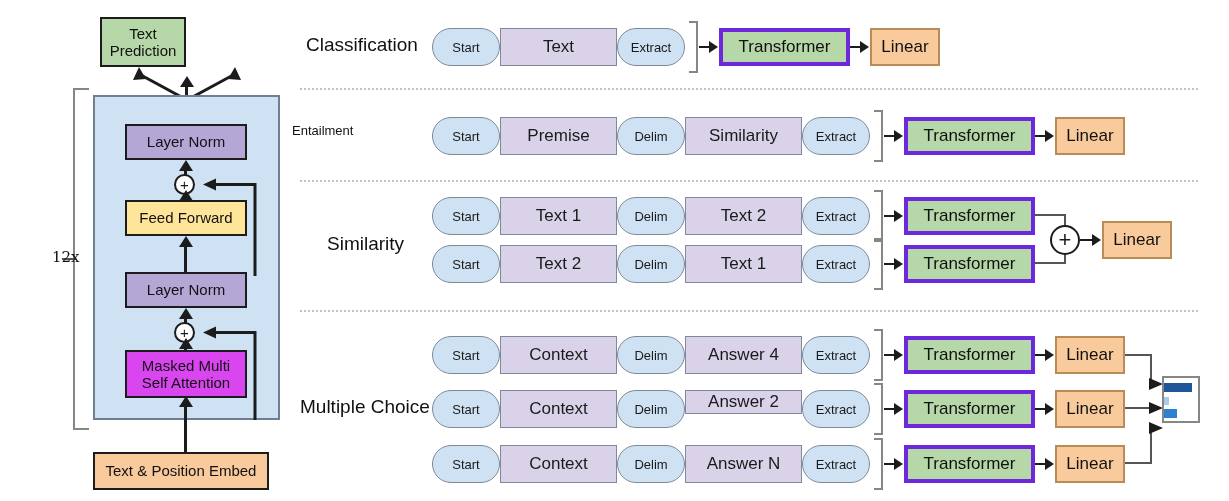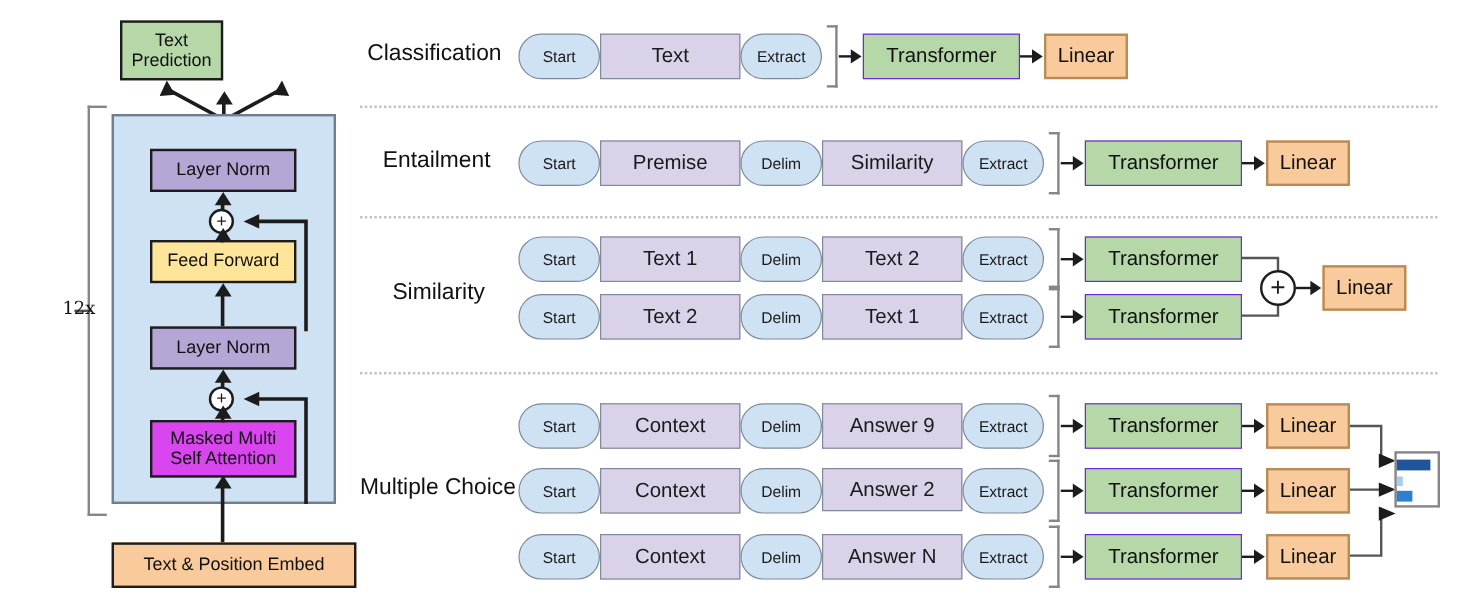--- a/index.html
+++ b/index.html
@@ -49,21 +49,21 @@
   .c-green-d { background: #93c47d; }
   .c-purple-m { background: #b4a7d6; }
   .c-yellow { background: #ffe599; }
   .c-pink { background: #d946ef; }
   .c-orange { background: #f9cb9c; }
   .c-blue-bg { background: #cfe2f3; }
   .c-tok-blue { background: #cfe2f3; border-radius: 19px; }
   .c-tok-purple { background: #d9d2e9; }
   .c-green-tf { background: #b6d7a8; }
 
-  .greenbordered { border: 1px solid #6d28d9; }
+  .greenbordered { border: 4px solid #6d28d9; }
   .orangebordered { border: 2px solid #b98b56; }
 
   
   .vline { position: absolute; background: #1c1c1c; width: 3px; }
   .thin-h { position: absolute; background: #555; height: 2px; }
 
   .arrow-up {
     position: absolute;
     width: 0; height: 0;
     border-left: 7px solid transparent;
@@ -195,21 +195,21 @@
 
   <div class="box c-pink" style="left:125px; top:350px; width:122px; height:48px; font-size:15px;">Masked Multi
 Self Attention</div>
 
   <div class="vline" style="left:184px; top:344px; width:3px; height:8px;"></div>
   <div class="arrow-up" style="left:179px; top:338px;"></div>
 
   <div class="vline" style="left:184px; top:404px; width:3px; height:48px;"></div>
   <div class="arrow-up" style="left:179px; top:396px;"></div>
 
-  <div class="box c-orange" style="left:93px; top:452px; width:204px; height:38px; font-size:15px;">Text &amp; Position Embed</div>
+  <div class="box c-orange" style="left:93px; top:452px; width:176px; height:38px; font-size:15px;">Text &amp; Position Embed</div>
 
   <div class="divider" style="left:300px; top:88px; width:898px;"></div>
   <div class="divider" style="left:300px; top:180px; width:898px;"></div>
   <div class="divider" style="left:300px; top:310px; width:898px;"></div>
 
   <div class="rowlabel" style="left:306px; top:34px; font-size:19px;">Classification</div>
 
   <div class="tokbox c-tok-blue" style="left:432px; top:28px; width:68px; height:38px; font-size:13px;">Start</div>
   <div class="tokbox c-tok-purple" style="left:500px; top:28px; width:117px; height:38px; font-size:17px;">Text</div>
   <div class="tokbox c-tok-blue" style="left:617px; top:28px; width:68px; height:38px; font-size:13px;">Extract</div>
@@ -219,21 +219,21 @@
   <div class="thin-h" style="left:699px; top:46px; width:12px; background:#1c1c1c; height:2px;"></div>
   <div class="arrow-right" style="left:709px; top:41px;"></div>
 
   <div class="box c-green-tf greenbordered" style="left:719px; top:28px; width:131px; height:38px; font-size:17px;">Transformer</div>
 
   <div class="thin-h" style="left:850px; top:46px; width:12px; background:#1c1c1c; height:2px;"></div>
   <div class="arrow-right" style="left:860px; top:41px;"></div>
 
   <div class="box c-orange orangebordered" style="left:870px; top:28px; width:70px; height:38px; font-size:17px;">Linear</div>
 
-  <div class="rowlabel" style="left:319px; top:123px; font-size:19px;">Entailment</div>
+  <div class="rowlabel" style="left:292px; top:123px; font-size:13px;">Entailment</div>
 
   <div class="tokbox c-tok-blue" style="left:432px; top:117px; width:68px; height:38px; font-size:13px;">Start</div>
   <div class="tokbox c-tok-purple" style="left:500px; top:117px; width:117px; height:38px; font-size:17px;">Premise</div>
   <div class="tokbox c-tok-blue" style="left:617px; top:117px; width:68px; height:38px; font-size:13px;">Delim</div>
   <div class="tokbox c-tok-purple" style="left:685px; top:117px; width:117px; height:38px; font-size:17px;">Similarity</div>
   <div class="tokbox c-tok-blue" style="left:802px; top:117px; width:68px; height:38px; font-size:13px;">Extract</div>
 
   <div class="bracket" style="left:874px; top:110px; height:52px;"></div>
 
   <div class="thin-h" style="left:884px; top:135px; width:12px; background:#1c1c1c; height:2px;"></div>
@@ -282,35 +282,35 @@
   <div class="thin-h" style="left:1080px; top:239px; width:14px; background:#1c1c1c; height:2px;"></div>
   <div class="arrow-right" style="left:1092px; top:234px;"></div>
 
   <div class="box c-orange orangebordered" style="left:1102px; top:221px; width:70px; height:38px; font-size:17px;">Linear</div>
 
   <div class="rowlabel" style="left:300px; top:396px; font-size:19px;">Multiple Choice</div>
 
   <div class="tokbox c-tok-blue" style="left:432px; top:336px; width:68px; height:38px; font-size:13px;">Start</div>
   <div class="tokbox c-tok-purple" style="left:500px; top:336px; width:117px; height:38px; font-size:17px;">Context</div>
   <div class="tokbox c-tok-blue" style="left:617px; top:336px; width:68px; height:38px; font-size:13px;">Delim</div>
-  <div class="tokbox c-tok-purple" style="left:685px; top:336px; width:117px; height:38px; font-size:17px;">Answer 9</div>
+  <div class="tokbox c-tok-purple" style="left:685px; top:336px; width:117px; height:38px; font-size:17px;">Answer 4</div>
   <div class="tokbox c-tok-blue" style="left:802px; top:336px; width:68px; height:38px; font-size:13px;">Extract</div>
 
   <div class="bracket" style="left:874px; top:329px; height:52px;"></div>
   <div class="thin-h" style="left:884px; top:354px; width:12px; background:#1c1c1c; height:2px;"></div>
   <div class="arrow-right" style="left:894px; top:349px;"></div>
   <div class="box c-green-tf greenbordered" style="left:904px; top:336px; width:131px; height:38px; font-size:17px;">Transformer</div>
   <div class="thin-h" style="left:1035px; top:354px; width:12px; background:#1c1c1c; height:2px;"></div>
   <div class="arrow-right" style="left:1045px; top:349px;"></div>
   <div class="box c-orange orangebordered" style="left:1055px; top:336px; width:70px; height:38px; font-size:17px;">Linear</div>
 
   <div class="tokbox c-tok-blue" style="left:432px; top:390px; width:68px; height:38px; font-size:13px;">Start</div>
   <div class="tokbox c-tok-purple" style="left:500px; top:390px; width:117px; height:38px; font-size:17px;">Context</div>
   <div class="tokbox c-tok-blue" style="left:617px; top:390px; width:68px; height:38px; font-size:13px;">Delim</div>
-  <div class="tokbox c-tok-purple" style="left:685px; top:390px; width:117px; height:36px; font-size:17px;">Answer 2</div>
+  <div class="tokbox c-tok-purple" style="left:685px; top:390px; width:117px; height:24px; font-size:17px;">Answer 2</div>
   <div class="tokbox c-tok-blue" style="left:802px; top:390px; width:68px; height:38px; font-size:13px;">Extract</div>
 
   <div class="bracket" style="left:874px; top:383px; height:52px;"></div>
   <div class="thin-h" style="left:884px; top:408px; width:12px; background:#1c1c1c; height:2px;"></div>
   <div class="arrow-right" style="left:894px; top:403px;"></div>
   <div class="box c-green-tf greenbordered" style="left:904px; top:390px; width:131px; height:38px; font-size:17px;">Transformer</div>
   <div class="thin-h" style="left:1035px; top:408px; width:12px; background:#1c1c1c; height:2px;"></div>
   <div class="arrow-right" style="left:1045px; top:403px;"></div>
   <div class="box c-orange orangebordered" style="left:1055px; top:390px; width:70px; height:38px; font-size:17px;">Linear</div>
 

